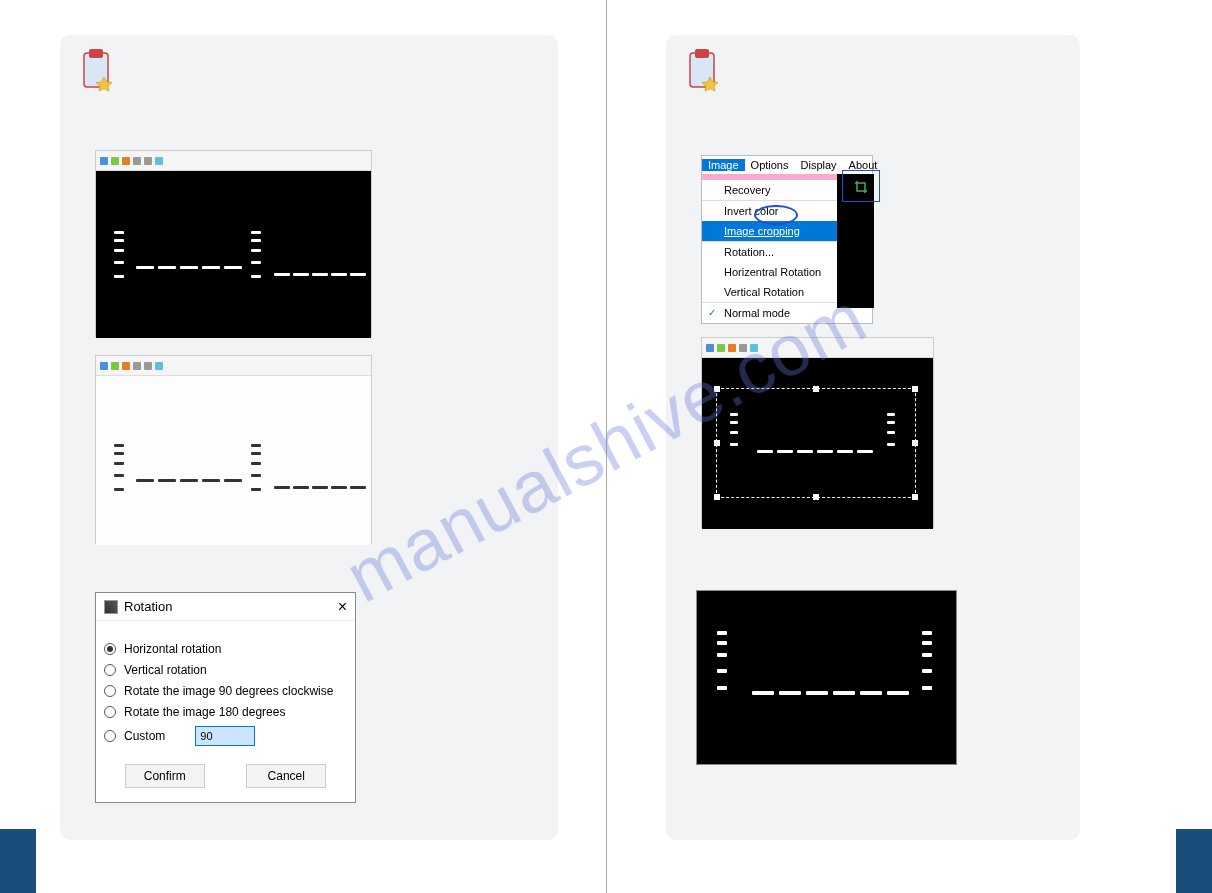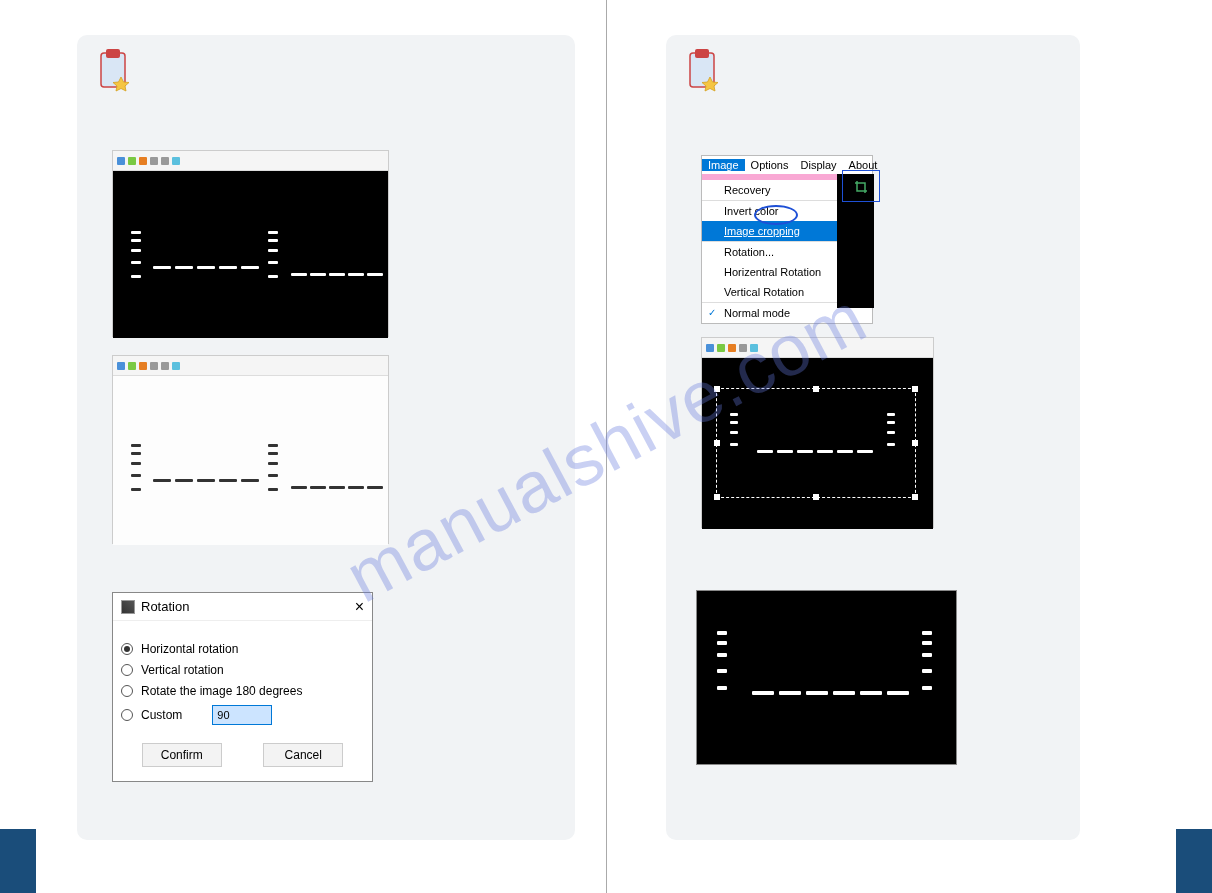--- a/index.html
+++ b/index.html
@@ -1,21 +1,21 @@
 <!DOCTYPE html>
 <html><head>
 <meta charset="utf-8">
 <style>
   * { box-sizing: border-box; margin: 0; padding: 0; }
   body { font-family: "Segoe UI", Arial, sans-serif; background: #fff; width: 1212px; height: 893px; position: relative; overflow: hidden; }
   .page-container { display: flex; width: 100%; height: 100%; }
   .page { width: 606px; height: 893px; position: relative; background: #fff; }
   .divider { position: absolute; left: 606px; top: 0; width: 1px; height: 893px; background: #aaa; }
   .card { position: absolute; background: #f1f3f5; border-radius: 10px; }
-  .card-left { left: 77px; top: 35px; width: 498px; height: 805px; }
+  .card-left { left: 60px; top: 35px; width: 498px; height: 805px; }
   .card-right { left: 60px; top: 35px; width: 414px; height: 805px; }
   .clipboard-icon { position: absolute; left: 18px; top: 12px; }
   .gel-box { position: absolute; background: #fff; border: 1px solid #ccc; }
   .gel-dark { background: #000; position: relative; }
   .gel-light { background: #fdfdfd; position: relative; }
   .toolbar-area { height: 20px; background: #f5f5f5; border-bottom: 1px solid #ddd; display: flex; align-items: center; padding: 0 4px; gap: 3px; }
   .toolbar-area .tb { width: 8px; height: 8px; border-radius: 1px; }
   .lane { position: absolute; background: #fff; border-radius: 1px; }
   .lane-dark { position: absolute; background: #333; border-radius: 1px; }
   .dialog { position: absolute; background: #fff; border: 1px solid #888; }
@@ -143,20 +143,24 @@
           <div class="radio-row">
               <div class="radio checked"></div>
               <span>Horizontal rotation</span>
             </div>
           <div class="radio-row">
               <div class="radio"></div>
               <span>Vertical rotation</span>
             </div>
           <div class="radio-row">
               <div class="radio"></div>
+              <span>Rotate the image 90 degrees clockwise</span>
+            </div>
+          <div class="radio-row">
+              <div class="radio"></div>
               <span>Rotate the image 180 degrees</span>
             </div>
           <div class="radio-row">
             <div class="radio"></div>
             <span>Custom</span>
             <input class="custom-input" value="90" style="">
           </div>
           <div class="btn-row">
             <div class="btn">Confirm</div>
             <div class="btn">Cancel</div>

